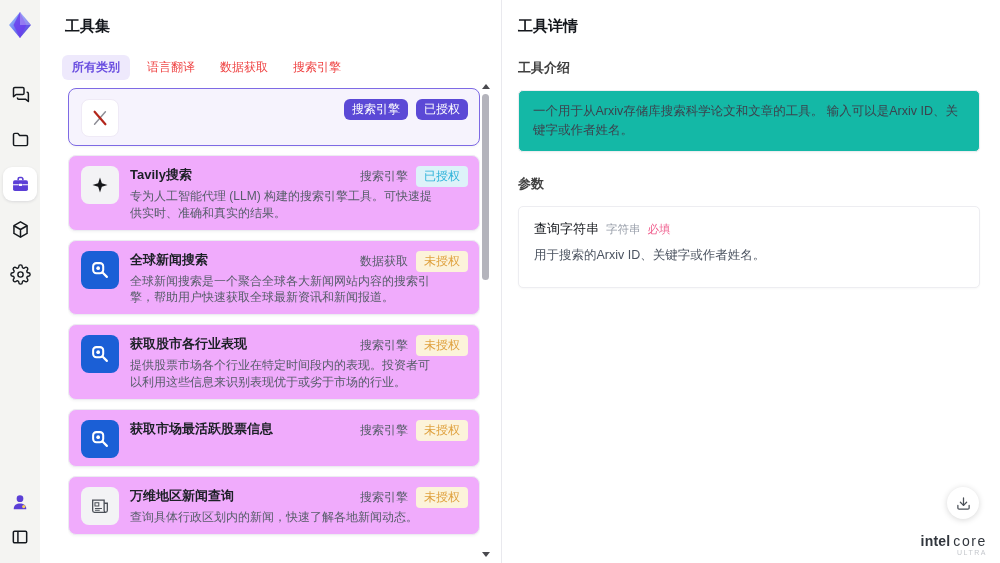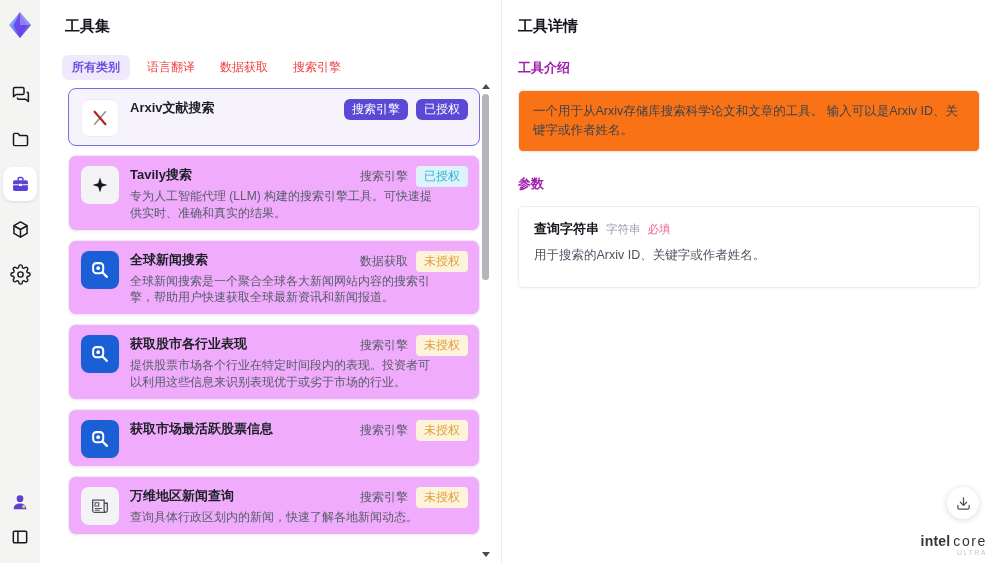--- a/index.html
+++ b/index.html
@@ -45,25 +45,25 @@
   
   .scroll-track { position:absolute; right:11px; top:84px; bottom:6px; width:8px; }
   .scroll-thumb { position:absolute; left:0; top:10px; width:7px; height:186px; background:#b4b4bc; border-radius:4px; cursor:grab; }
   .tri-up,.tri-down { position:absolute; left:0; width:0; height:0; border-left:4px solid transparent; border-right:4px solid transparent; cursor:pointer; }
   .tri-up { top:0; border-bottom:5px solid #4a4a4f; }
   .tri-down { bottom:0; border-top:5px solid #4a4a4f; }
 
   
   .detail { flex:1; position:relative; background:#fff; padding:17px 20px 0 16px; }
   .detail-title { font-size:15px; font-weight:bold; color:#14171c; }
-  .section-heading { font-size:13px; font-weight:bold; color:#a21caf; margin-top:23px; }
-  .info-card { margin-top:13px; border:1px solid #ededf1; border-radius:5px; background:#f97316; padding:11px 14px; font-size:12.5px; color:#3c434e; box-shadow:0 1px 2px rgba(0,0,0,.03); line-height:1.5; }
+  .section-heading { font-size:13px; font-weight:bold; color:#404040; margin-top:23px; }
+  .info-card { margin-top:13px; border:1px solid #ededf1; border-radius:5px; background:#14b8a6; padding:11px 14px; font-size:12.5px; color:#3c434e; box-shadow:0 1px 2px rgba(0,0,0,.03); line-height:1.5; }
   .param-card { margin-top:13px; border:1px solid #ededf1; border-radius:5px; background:#fff; padding:13px 15px 23px; box-shadow:0 1px 2px rgba(0,0,0,.03); }
   .param-head { display:flex; gap:7px; align-items:baseline; }
-  .param-name { font-size:13px; font-weight:bold; color:#14171c; }
+  .param-name { font-size:13px; font-weight:normal; color:#14171c; }
   .param-type { font-size:11.5px; color:#9aa0ab; }
   .param-required { font-size:11.5px; color:#f0608f; }
   .param-desc { margin-top:9px; font-size:12.5px; color:#4b5360; }
 
   .fab { position:absolute; right:21px; bottom:44px; width:32px; height:32px; border-radius:50%; background:#fff; border:none; box-shadow:0 1px 6px rgba(0,0,0,.16); display:flex; align-items:center; justify-content:center; cursor:pointer; }
   .brand { position:absolute; right:13px; bottom:7px; text-align:right; line-height:1.05; }
   .brand-row { font-size:14px; color:#31363d; }
   .brand-intel { font-weight:bold; letter-spacing:.2px; }
   .brand-core { font-weight:normal; letter-spacing:1.6px; margin-left:3px; }
   .brand-sub { font-size:7px; color:#c4c7cc; letter-spacing:1.5px; }
@@ -149,21 +149,20 @@
   <div class="cards">
 
     <div class="card selected">
       <div class="tool-icon white">
         <svg width="20" height="20" viewBox="0 0 24 24">
           <path d="M18.5 4.5L5.5 19.5" stroke="#8f8f97" stroke-width="1.8" stroke-linecap="round"></path>
           <path d="M5.5 4.5L18.5 19.5" stroke="#b3261b" stroke-width="2.6" stroke-linecap="round"></path>
         </svg>
       </div>
       <div class="card-text">
-        <div class="card-name">Arxiv文献搜索</div>
       </div>
       <div class="card-badges">
         <span class="badge badge-solid">搜索引擎</span>
         <span class="badge badge-solid">已授权</span>
       </div>
     </div>
 
     <div class="card">
       <div class="tool-icon gray">
         <svg width="20" height="20" viewBox="0 0 24 24">

